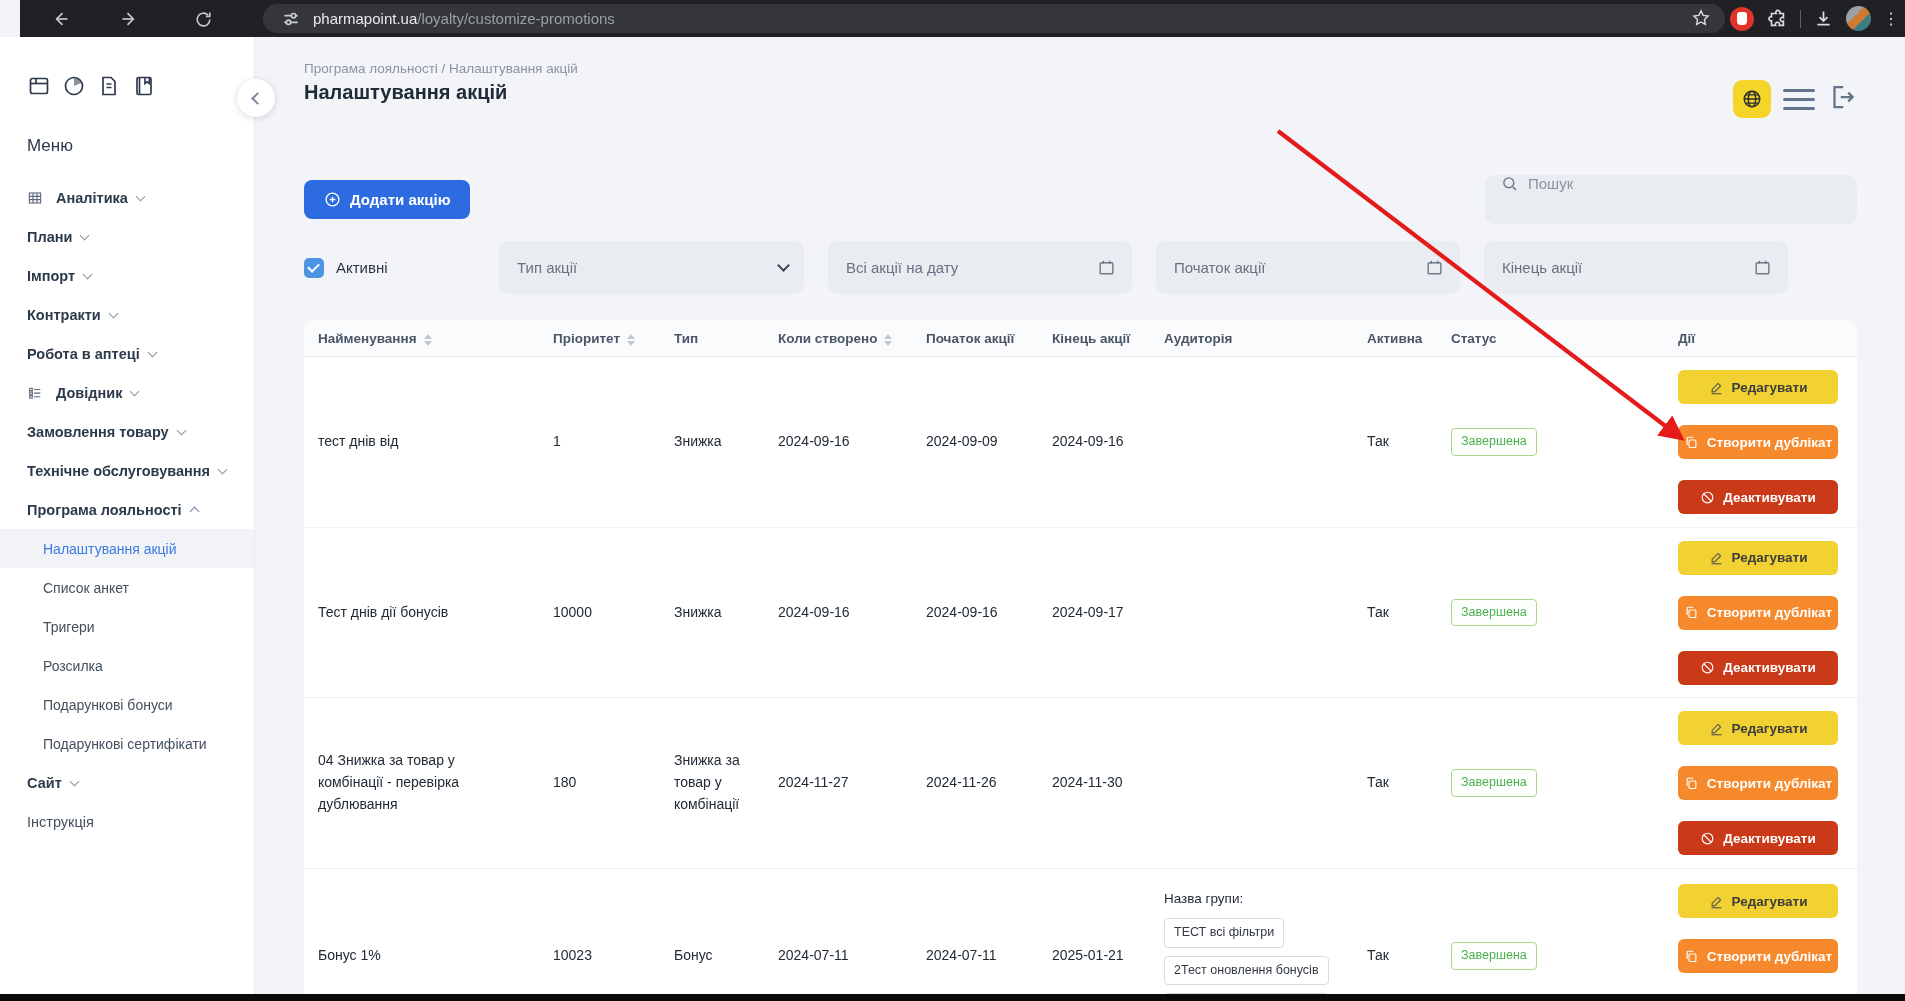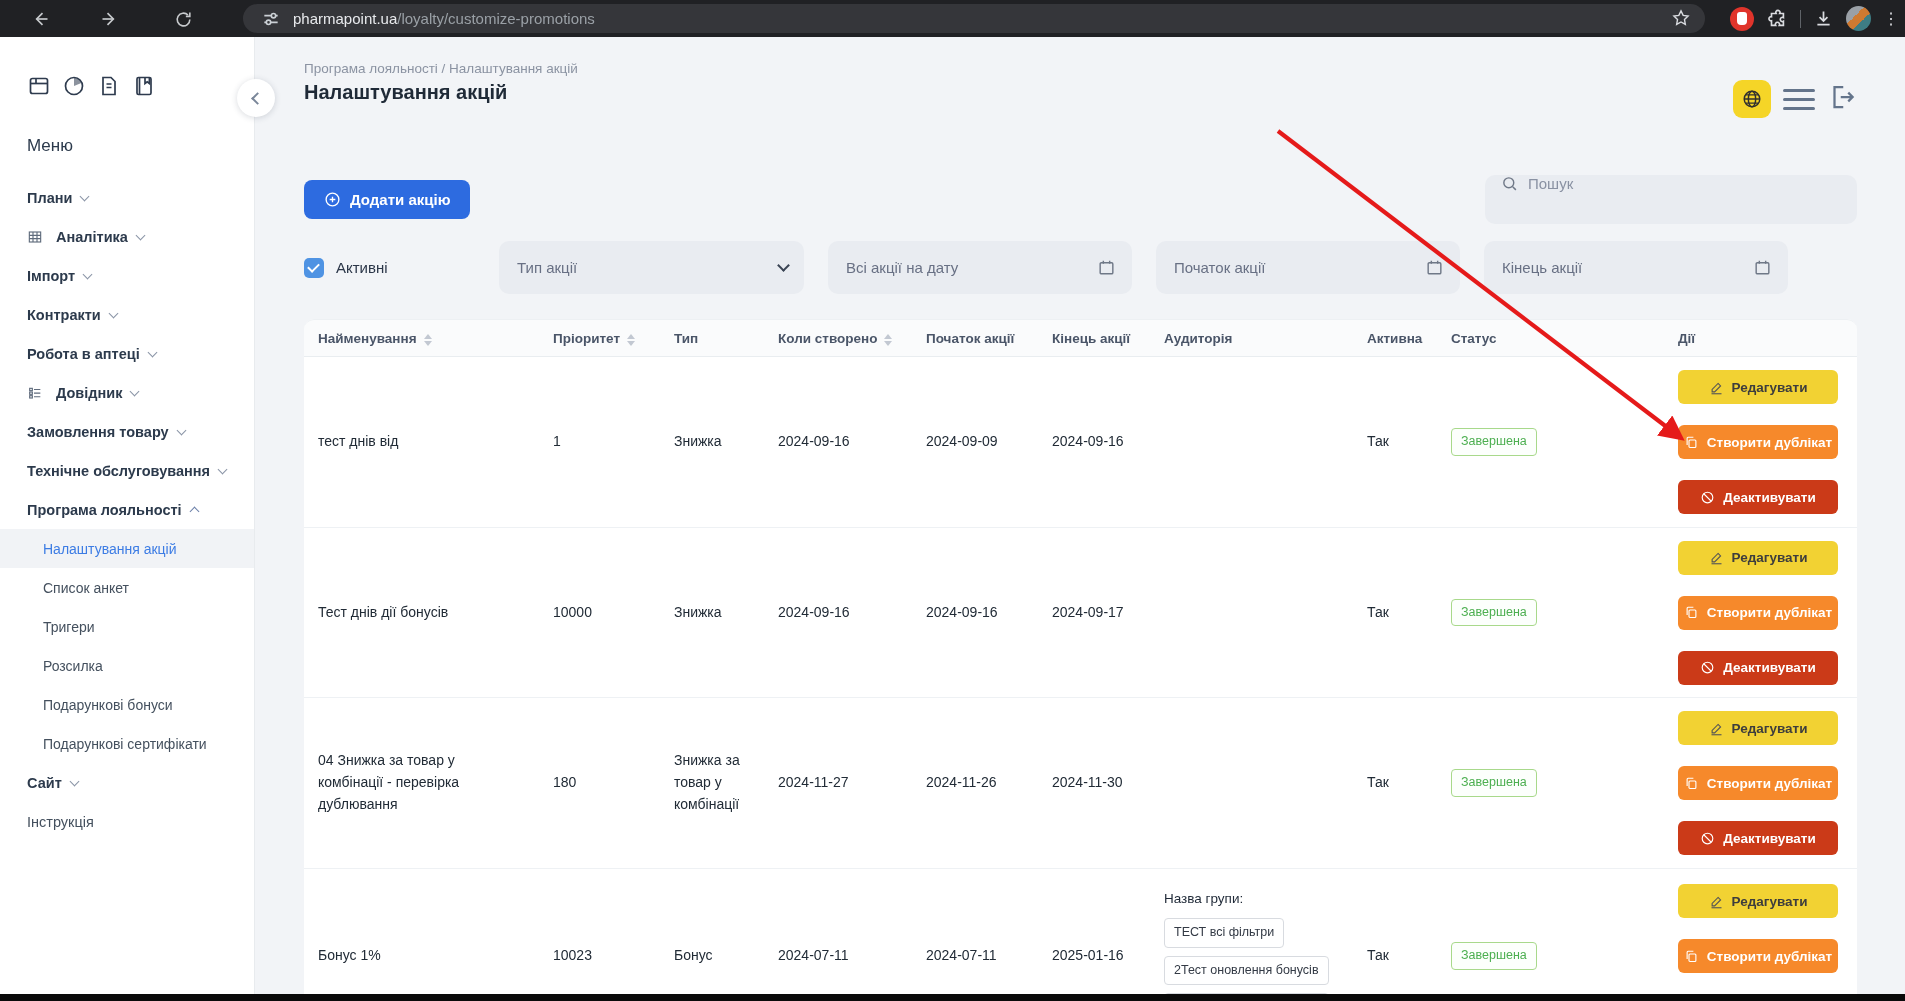--- a/index.html
+++ b/index.html
@@ -1,21 +1,21 @@
 <!DOCTYPE html>
 <html style="--c-primary_blue: #2d6be0; --c-edit_yellow: #f2d233; --c-duplicate_orange: #f6892b; --c-deactivate_red: #cb3a18; --c-status_green: #4caf50; --c-arrow_red: #e51a1a; --c-lang_yellow: #f5d527;"><head>
 <meta charset="utf-8">
 <style>
   * { margin:0; padding:0; box-sizing:border-box; }
   html,body { width:1905px; height:1001px; overflow:hidden; background:#f2f4f7;
     font-family:"Liberation Sans", sans-serif; }
   .screen { position:relative; width:1905px; height:1001px; overflow:hidden; }
 
   
-  .browser-bar { position:relative; height:37px; background:#202124; z-index:40; }
+  .browser-bar { position:relative; height:37px; background:#202124; z-index:40;margin-left:20px; }
   .browser-bar .nav-ic { position:absolute; top:6px; width:26px; height:26px; display:flex;
     align-items:center; justify-content:center; color:#c7cacd; }
   .url-pill { position:absolute; left:243px; top:4px; width:1462px; height:29px; border-radius:15px;
     background:#35363a; display:flex; align-items:center; }
   .tune-ic { margin-left:18px; width:20px; height:20px; }
   .url-text { margin-left:12px; font-size:15px; }
   .url-host { color:#e8eaed; }
   .url-path { color:#9aa0a6; }
   .pill-star { position:absolute; right:14px; top:4px; width:20px; height:20px; color:#dadce0; }
   .bar-right { position:absolute; right:0; top:0; height:37px; display:flex; align-items:center; gap:12px; padding-right:8px; }
@@ -198,31 +198,31 @@
         <svg viewBox="0 0 24 24" fill="none" stroke="currentColor" stroke-width="1.7">
             <rect x="5" y="3.5" width="14" height="17" rx="1.5"></rect>
             <path d="M7.5 3.5v17"></path>
             <path d="M13 3.5v6l2.2-1.7 2.2 1.7v-6"></path>
           </svg>
       </div>
       <div class="menu-title">Меню</div>
 
       <div class="nav">
         <div class="nav-item">
-            <span>Плани</span>
-            <i class="chev"></i>
-          </div>
-        <div class="nav-item">
           <svg class="mi" viewBox="0 0 24 24" fill="none" stroke="currentColor" stroke-width="1.7">
               <rect x="3.5" y="4.5" width="17" height="15"></rect>
               <path d="M3.5 9.5h17M3.5 14.5h17M9 4.5v15M15 4.5v15"></path>
             </svg>
           <span>Аналітика</span>
             <i class="chev"></i>
         </div>
+        <div class="nav-item">
+            <span>Плани</span>
+            <i class="chev"></i>
+          </div>
         <div class="nav-item">
             <span>Імпорт</span>
             <i class="chev"></i>
           </div>
         <div class="nav-item">
             <span>Контракти</span>
             <i class="chev"></i>
           </div>
         <div class="nav-item">
             <span>Робота в аптеці</span>
@@ -510,21 +510,21 @@
                 </button>
             </div>
           </div>
 
           <div class="trow tr r4">
             <div class="td name">Бонус 1%</div>
             <div class="td">10023</div>
             <div class="td type">Бонус</div>
             <div class="td">2024-07-11</div>
             <div class="td">2024-07-11</div>
-            <div class="td">2025-01-16</div>
+            <div class="td">2025-01-21</div>
             <div class="td aud">
               <span class="aud-label">Назва групи:</span>
               <span class="aud-badge">ТЕСТ всі фільтри</span>
               <span class="aud-badge">2Тест оновлення бонусів</span>
               <span class="aud-badge">1Тест оновлення бонусів</span>
             </div>
             <div class="td">Так</div>
             <div class="td"><span class="badge-status">Завершена</span></div>
             <div class="td acts">
               <button class="abtn edit">

